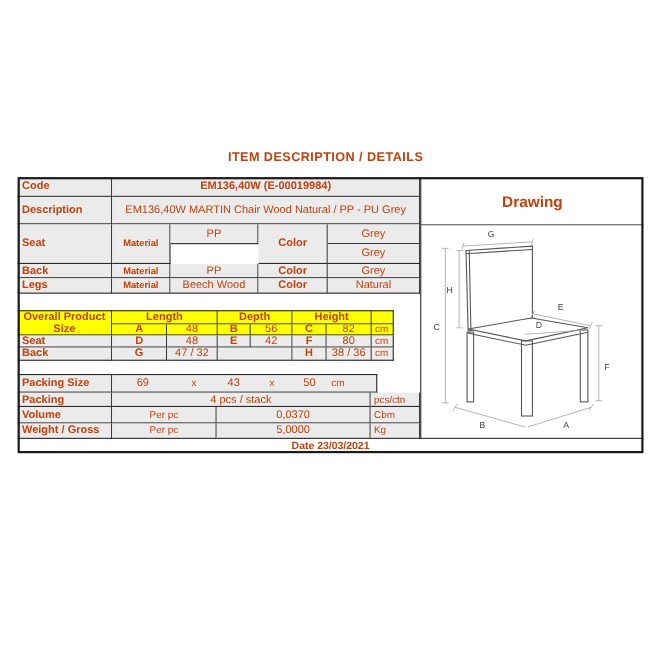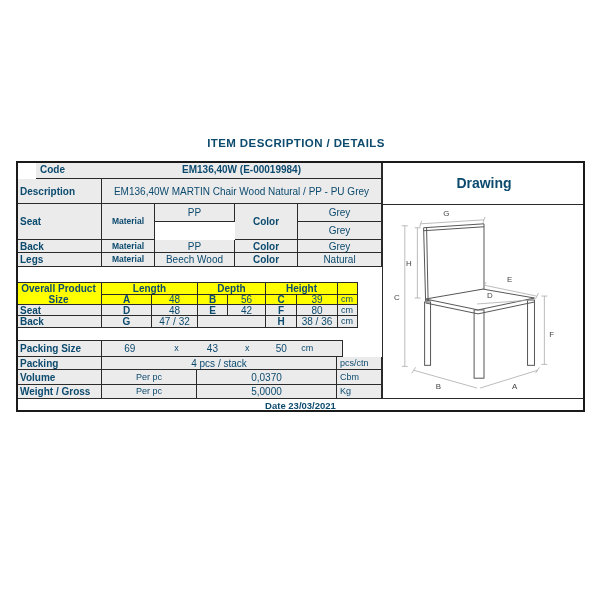--- a/index.html
+++ b/index.html
@@ -1,17 +1,17 @@
 <!DOCTYPE html>
 <html><head>
 <meta charset="utf-8">
 <style>
   html,body{margin:0;padding:0;background:#fff;}
   .page{position:relative;width:600px;height:600px;background:#fff;
-        font-family:"Liberation Sans", sans-serif;color:#0c4a6e;}
+        font-family:"Liberation Sans", sans-serif;color:#c2410c;}
   .title{position:absolute;top:137px;left:0;width:592px;text-align:center;
          font-size:11.5px;font-weight:bold;letter-spacing:.4px;}
   .outer{position:absolute;left:16px;top:161px;width:569px;height:251px;
          border:2px solid #1a1a1a;box-sizing:border-box;pointer-events:none;z-index:6;}
   .c{position:absolute;box-sizing:border-box;background:#ebebeb;
      border-right:1px solid #2a2a2a;border-bottom:1px solid #2a2a2a;
      display:flex;align-items:center;justify-content:center;
      font-size:10px;line-height:11px;overflow:hidden;white-space:nowrap;}
   .lbl{justify-content:flex-start;padding-left:4px;font-weight:bold;}
   .b{font-weight:bold;}
@@ -31,21 +31,21 @@
   svg text{font-family:"Liberation Sans", sans-serif;font-size:8px;fill:#444;}
 </style>
 </head>
 <body>
 
 <div class="page">
 
   <div class="title">ITEM DESCRIPTION / DETAILS</div>
   <div class="outer"></div>
 
-  <div class="c lbl" style="left:16px;top:161px;width:86px;height:18px;margin-left:20px;">Code</div>
+  <div class="c lbl" style="left:16px;top:161px;width:86px;height:18px;">Code</div>
   <div class="c b" style="left:102px;top:161px;width:280px;height:18px;">EM136,40W (E-00019984)</div>
 
   <div class="c lbl" style="left:16px;top:179px;width:86px;height:25px;">Description</div>
   <div class="c" style="left:102px;top:179px;width:280px;height:25px;">EM136,40W MARTIN Chair Wood Natural / PP - PU Grey</div>
 
   <div class="c lbl" style="left:16px;top:204px;width:86px;height:36px;">Seat</div>
   <div class="c sm b" style="left:102px;top:204px;width:53px;height:36px;">Material</div>
   <div class="c" style="left:155px;top:204px;width:80px;height:18px;">PP</div>
   <div class="c b" style="left:235px;top:204px;width:63px;height:36px;">Color</div>
   <div class="c" style="left:298px;top:204px;width:84px;height:18px;">Grey</div>
@@ -67,21 +67,21 @@
   <div class="c y b nt" style="left:102px;top:282px;width:96px;height:13px;">Length</div>
   <div class="c y b nt" style="left:198px;top:282px;width:68px;height:13px;">Depth</div>
   <div class="c y b nt" style="left:266px;top:282px;width:72px;height:13px;">Height</div>
   <div class="c y nt" style="left:338px;top:282px;width:20px;height:13px;"></div>
 
   <div class="c y b" style="left:102px;top:295px;width:50px;height:10px;">A</div>
   <div class="c y" style="left:152px;top:295px;width:46px;height:10px;">48</div>
   <div class="c y b" style="left:198px;top:295px;width:30px;height:10px;">B</div>
   <div class="c y" style="left:228px;top:295px;width:38px;height:10px;">56</div>
   <div class="c y b" style="left:266px;top:295px;width:31px;height:10px;">C</div>
-  <div class="c y" style="left:297px;top:295px;width:41px;height:10px;">39</div>
+  <div class="c y" style="left:297px;top:295px;width:41px;height:10px;">82</div>
   <div class="c y u" style="left:338px;top:295px;width:20px;height:10px;">cm</div>
 
   <div class="c lbl" style="left:16px;top:305px;width:86px;height:11px;">Seat</div>
   <div class="c b" style="left:102px;top:305px;width:50px;height:11px;">D</div>
   <div class="c" style="left:152px;top:305px;width:46px;height:11px;">48</div>
   <div class="c b" style="left:198px;top:305px;width:30px;height:11px;">E</div>
   <div class="c" style="left:228px;top:305px;width:38px;height:11px;">42</div>
   <div class="c b" style="left:266px;top:305px;width:31px;height:11px;">F</div>
   <div class="c" style="left:297px;top:305px;width:41px;height:11px;">80</div>
   <div class="c u" style="left:338px;top:305px;width:20px;height:11px;">cm</div>

